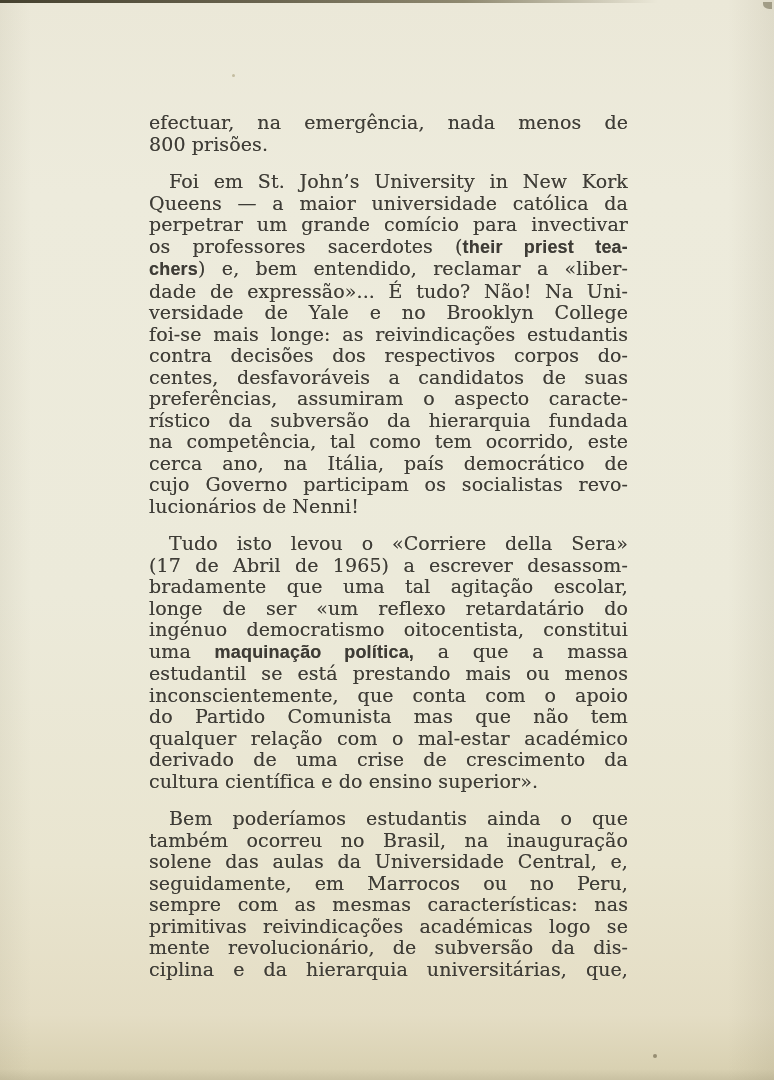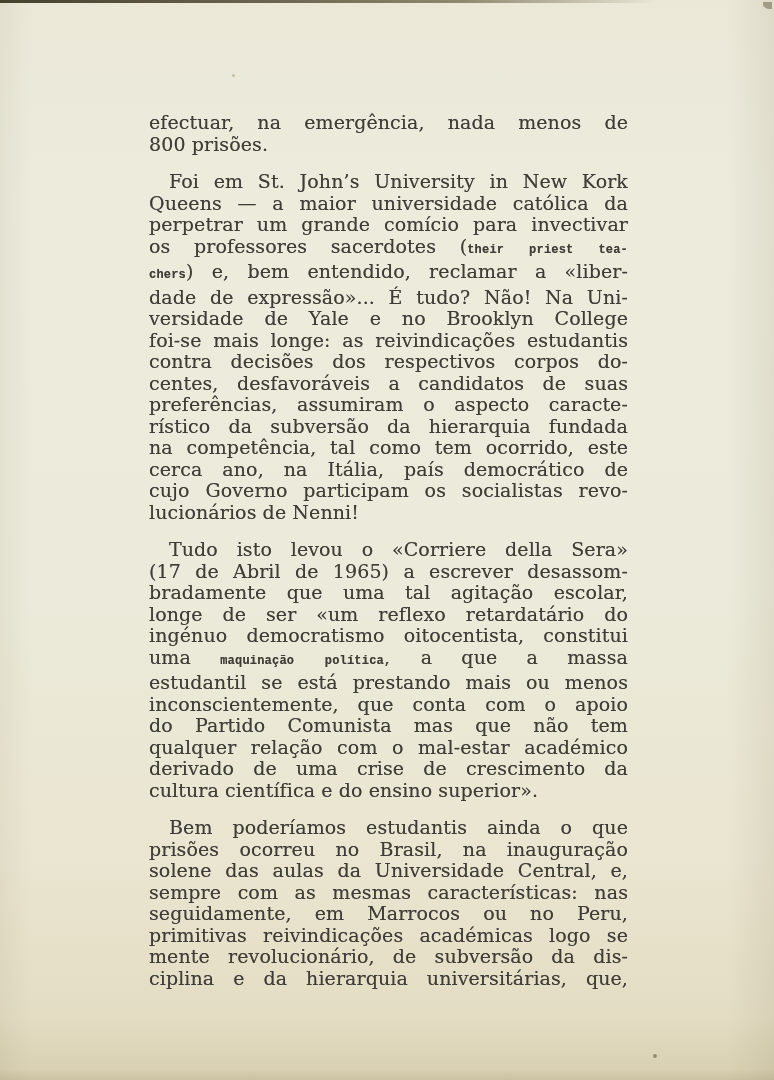--- a/index.html
+++ b/index.html
@@ -52,23 +52,23 @@
   }
   .para { margin: 16px; }
   .para + .para { margin-top: 6px; }
   .ln {
     text-align: justify;
     text-align-last: justify;
   }
   .ln.end { text-align-last: left; }
   .ln.fl { text-indent: 20px; }
   .b {
-    font-family: Liberation Mono, monospace;
+    font-family: Liberation Sans, sans-serif;
     font-weight: 700;
-    font-size: 12px;
+    font-size: 18px;
     letter-spacing: 0.2px;
   }
 </style>
 </head>
 <body>
 
 <div class="page">
   <div class="top-edge"></div>
   <div class="corner-mark"></div>
   <div class="speck-a"></div>
@@ -110,23 +110,23 @@
       <div class="ln">estudantil se está prestando mais ou menos</div>
       <div class="ln">inconscientemente, que conta com o apoio</div>
       <div class="ln">do Partido Comunista mas que não tem</div>
       <div class="ln">qualquer relação com o mal-estar académico</div>
       <div class="ln">derivado de uma crise de crescimento da</div>
       <div class="ln end">cultura científica e do ensino superior».</div>
     </div>
 
     <div class="para">
       <div class="ln fl">Bem poderíamos estudantis ainda o que</div>
-      <div class="ln">prisões ocorreu no Brasil, na inauguração</div>
+      <div class="ln">também ocorreu no Brasil, na inauguração</div>
       <div class="ln">solene das aulas da Universidade Central, e,</div>
+      <div class="ln">seguidamente, em Marrocos ou no Peru,</div>
       <div class="ln">sempre com as mesmas características: nas</div>
-      <div class="ln">seguidamente, em Marrocos ou no Peru,</div>
       <div class="ln">primitivas reivindicações académicas logo se</div>
       <div class="ln">mente revolucionário, de subversão da dis-</div>
       <div class="ln">ciplina e da hierarquia universitárias, que,</div>
     </div>
 
   </div>
 </div>
 
 </body></html>

